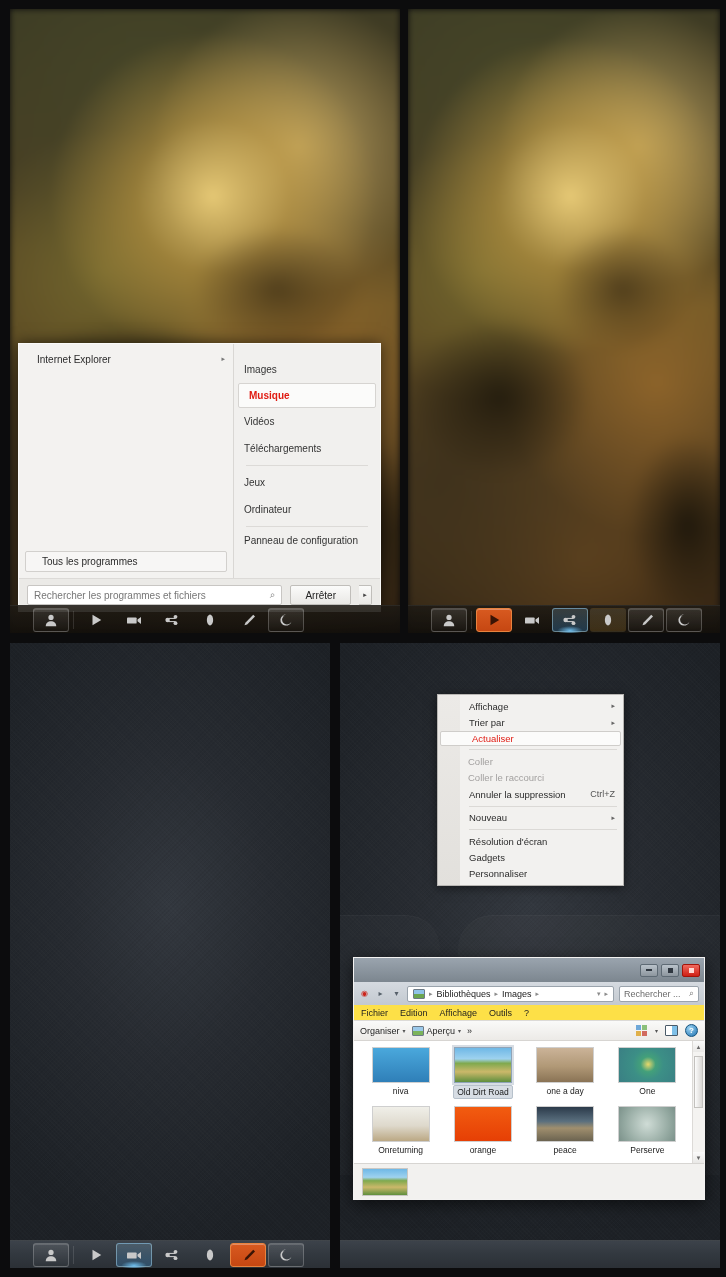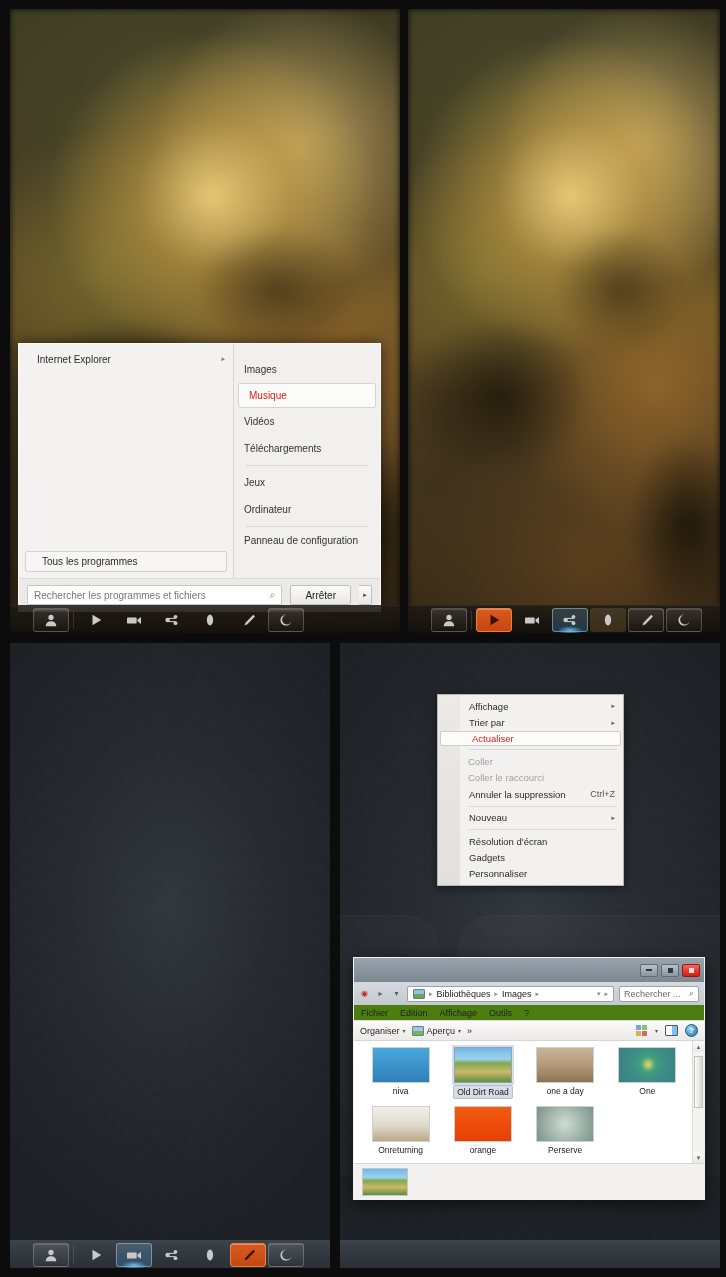--- a/index.html
+++ b/index.html
@@ -122,21 +122,21 @@
     height:21px; margin:0 6px 6px 6px; border:1px solid #d2d0cd; background:#f7f6f5;
     display:flex; align-items:center; padding-left:16px; border-radius:2px;
   }
   .sm-right { flex:1; padding:12px 0 0 0; display:flex; flex-direction:column; }
   .sm-item {
     height:27px; display:flex; align-items:center; padding:0 10px;
     color:#333;
   }
   .sm-item.sel {
     background:#fbfbfa; border:1px solid #d6d4d1; border-radius:2px;
-    margin:0 4px; height:25px; color:#e01b12;
+    margin:0 4px; height:25px; color:#e01b12;font-weight:bold;
   }
   .sm-item.multi { height:auto; padding:5px 10px; line-height:11px; }
   .sm-divider { height:1px; background:#dcdad7; margin:3px 12px; }
   .sm-footer {
     height:33px; border-top:1px solid #dcdad7; background:#ebeae7;
     display:flex; align-items:center; padding:0 8px; gap:8px;
   }
   .sm-search {
     flex:1; height:20px; background:#fff; border:1px solid #c8c6c3;
     display:flex; align-items:center; justify-content:space-between;
@@ -204,21 +204,21 @@
   .ex-crumb { flex:1; height:16px; background:#fff; border:1px solid #9aa3ac;
               display:flex; align-items:center; gap:4px; padding:0 5px; border-radius:2px; }
   .crumb-pic { width:12px; height:10px; border:1px solid #6d7a86; border-radius:1px;
                background:linear-gradient(180deg,#8fc3e8 55%,#6aa54f 55%); }
   .crumb-sep { color:#8b8b8b; font-size:7px; }
   .crumb-txt { color:#222; }
   .crumb-fill { flex:1; }
   .ex-search { width:80px; height:16px; background:#fff; border:1px solid #9aa3ac;
                display:flex; align-items:center; justify-content:space-between;
                padding:0 4px; color:#6b6b6b; border-radius:2px; }
-  .ex-menubar { height:16px; background:#4d7c0f; border-bottom:1px solid #dcdad7;
+  .ex-menubar { height:16px; background:#fde047; border-bottom:1px solid #dcdad7;
                 display:flex; align-items:center; gap:12px; padding-left:7px; }
   .ex-toolbar { height:20px; background:linear-gradient(180deg,#fafaf9,#eceae7);
                 border-bottom:1px solid #d7d5d2; display:flex; align-items:center;
                 gap:6px; padding:0 6px; }
   .tool-txt { display:flex; align-items:center; gap:3px; }
   .tool-caret { font-size:6px; color:#555; }
   .tool-pic { width:12px; height:10px; border:1px solid #6d7a86; border-radius:1px;
               background:linear-gradient(180deg,#9cc9ea 50%,#7bb35a 50%); }
   .tool-right { margin-left:auto; display:flex; align-items:center; gap:7px; }
   .view-ico { width:12px; height:12px; display:grid; grid-template-columns:5px 5px;
@@ -600,20 +600,24 @@
           </div>
           <div class="file-cell">
             <div class="file-thumb th-onret"></div>
             <div class="file-name">Onreturning</div>
           </div>
           <div class="file-cell">
             <div class="file-thumb th-orange"></div>
             <div class="file-name">orange</div>
           </div>
           <div class="file-cell">
+            <div class="file-thumb th-peace"></div>
+            <div class="file-name">peace</div>
+          </div>
+          <div class="file-cell">
             <div class="file-thumb th-perserve"></div>
             <div class="file-name">Perserve</div>
           </div>
         </div>
         <div class="ex-vsb">
           <div class="sb-arrow">▲</div>
           <div class="sb-track">
             <div class="sb-thumb" style="top:4px;height:52px"></div>
           </div>
           <div class="sb-arrow">▼</div>

